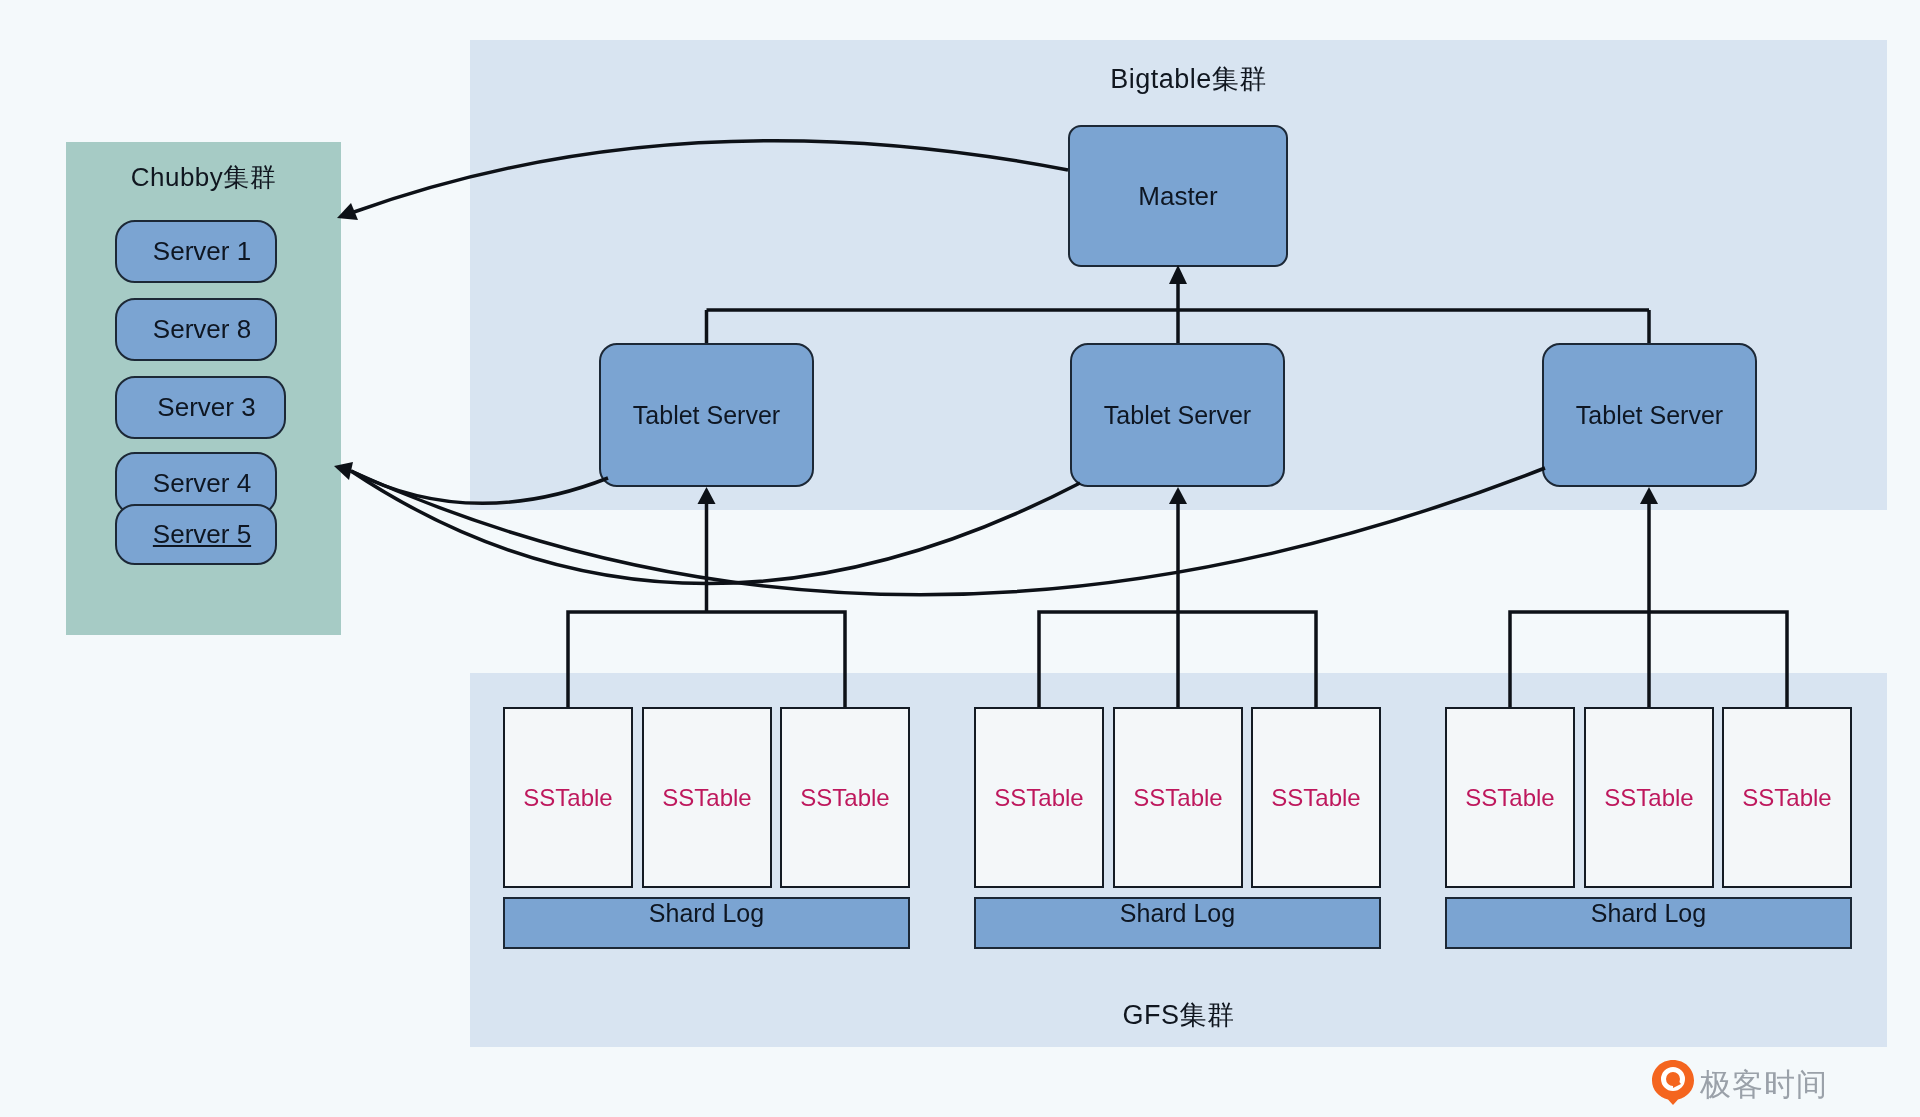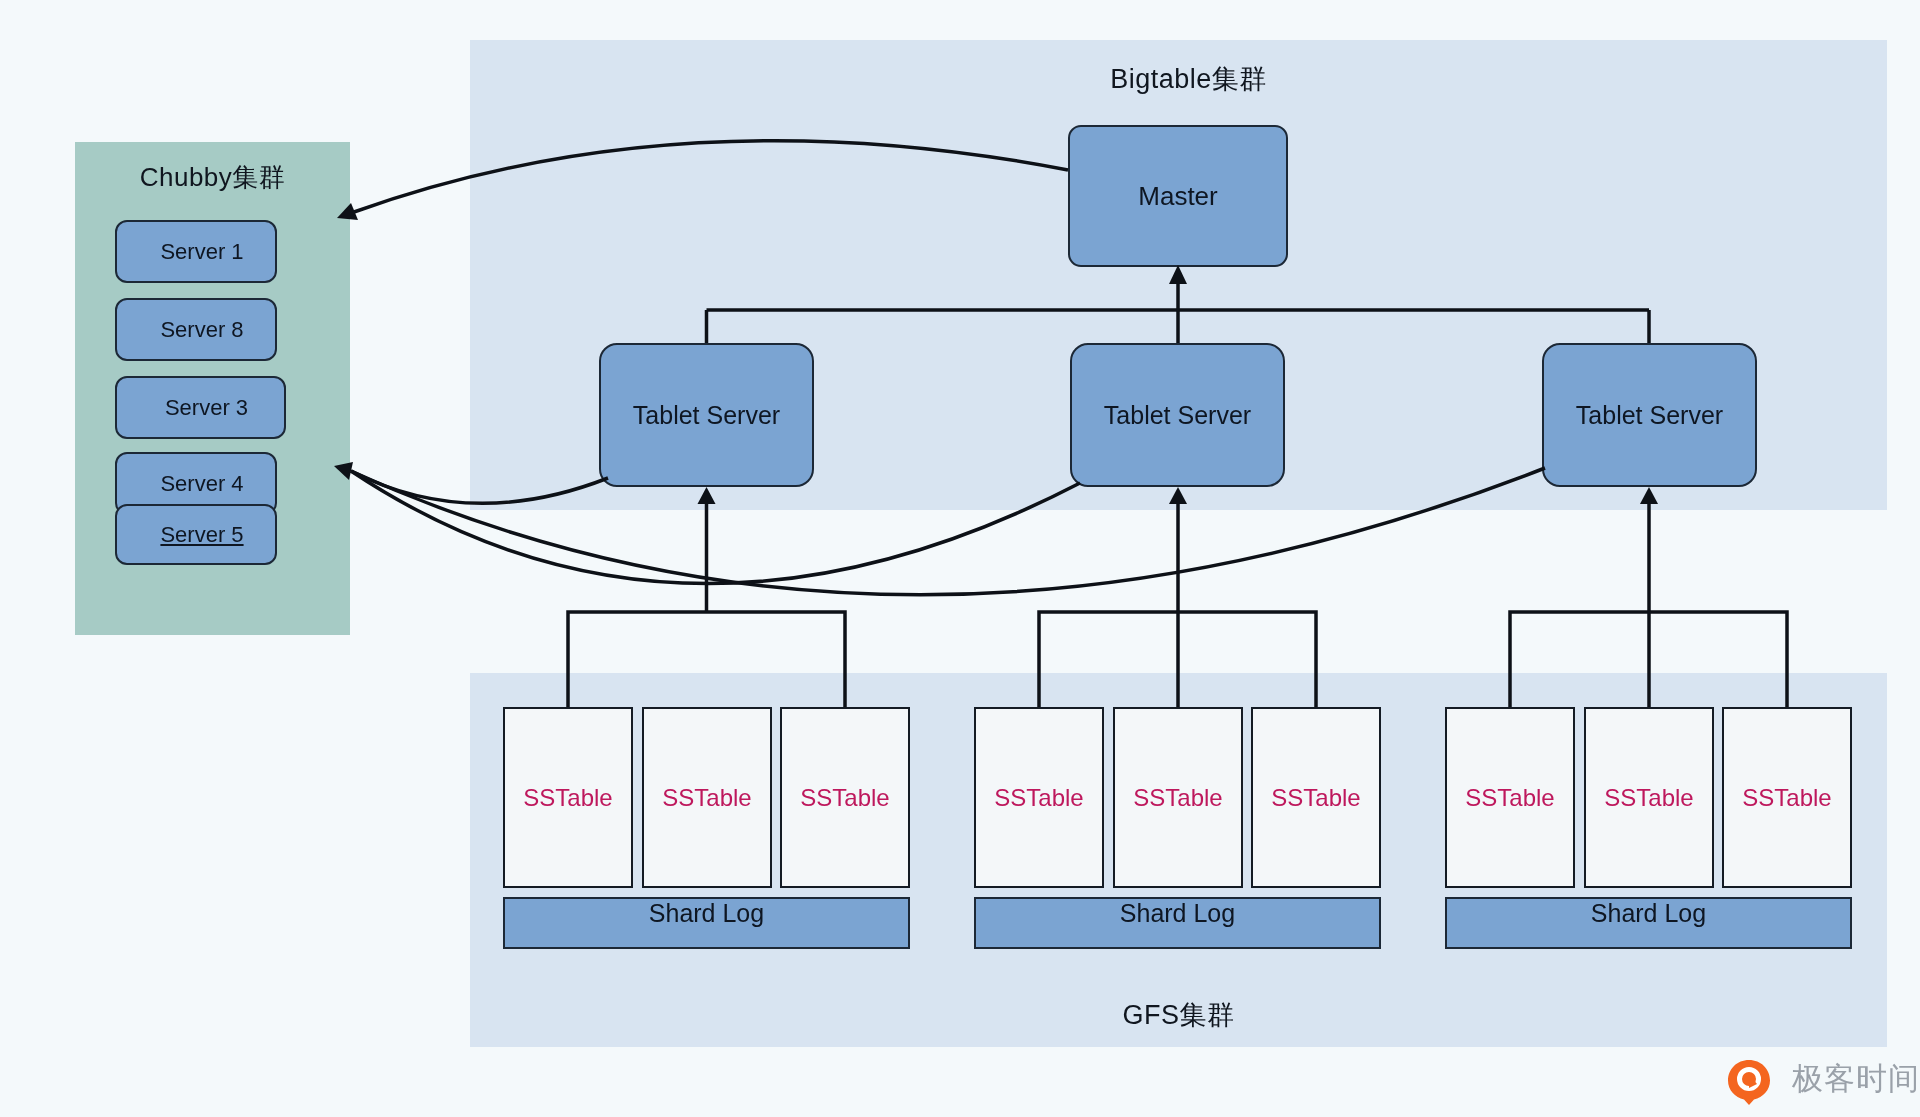--- a/index.html
+++ b/index.html
@@ -35,21 +35,21 @@
   .node {
     position: absolute;
     background: var(--box-blue);
     border: 2px solid #1c2836;
     display: flex;
     align-items: center;
     justify-content: center;
     color: #0e1622;
   }
   .node-rounded { border-radius: 18px; font-size: 26px; }
-  .server-box { border-radius: 12px; font-size: 22px; padding-left: 12px; }
+  .server-box { border-radius: 20px; font-size: 26px; padding-left: 12px; }
   .sstable {
     position: absolute;
     background: var(--sstable-bg);
     border: 2px solid #141b24;
     display: flex;
     align-items: center;
     justify-content: center;
     font-size: 24px;
     color: #be185d;
   }
@@ -70,43 +70,43 @@
     pointer-events: none;
   }
   svg.wires path.wire {
     fill: none;
     stroke: var(--line);
     stroke-width: 3.5;
   }
   svg.wires polygon.head { fill: var(--line); stroke: none; }
   .logo {
     position: absolute;
-    left: 1726px; top: 1058px;
-    display: flex;
-    align-items: flex-start;
-    gap: 20px;
+    left: 1650px; top: 1058px;
+    display: flex;
+    align-items: flex-end;
+    gap: 4px;
   }
   .logo-text {
     font-size: 31px;
     color: var(--logo-gray);
     letter-spacing: 1px;
   }
 </style>
 </head>
 <body>
 
 <div class="panel panel-bigtable" style="left:470px; top:40px; width:1417px; height:470px;">
   <div class="panel-title" style="top:21px;padding-left:20px;">Bigtable集群</div>
 </div>
 
 <div class="panel panel-gfs" style="left:470px; top:673px; width:1417px; height:374px;">
   <div class="panel-title" style="bottom:14px; top:auto;">GFS集群</div>
 </div>
 
-<div class="panel panel-chubby" style="left:75px; top:142px; width:275px; height:493px;">
+<div class="panel panel-chubby" style="left:66px; top:142px; width:275px; height:493px;">
   <div class="panel-title" style="top:18px; font-size:26px;">Chubby集群</div>
 </div>
 
 <div class="node server-box" style="left:115px; top:220px; width:162px; height:63px;">
   <span>Server 1</span>
 </div>
 <div class="node server-box" style="left:115px; top:298px; width:162px; height:63px;">
   <span>Server 8</span>
 </div>
 <div class="node server-box" style="left:115px; top:376px; width:171px; height:63px;">

